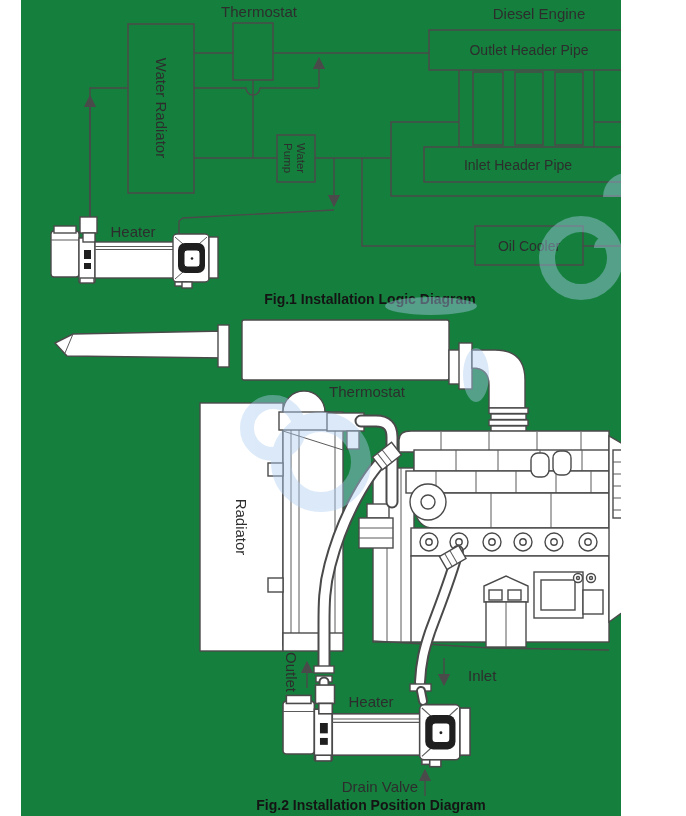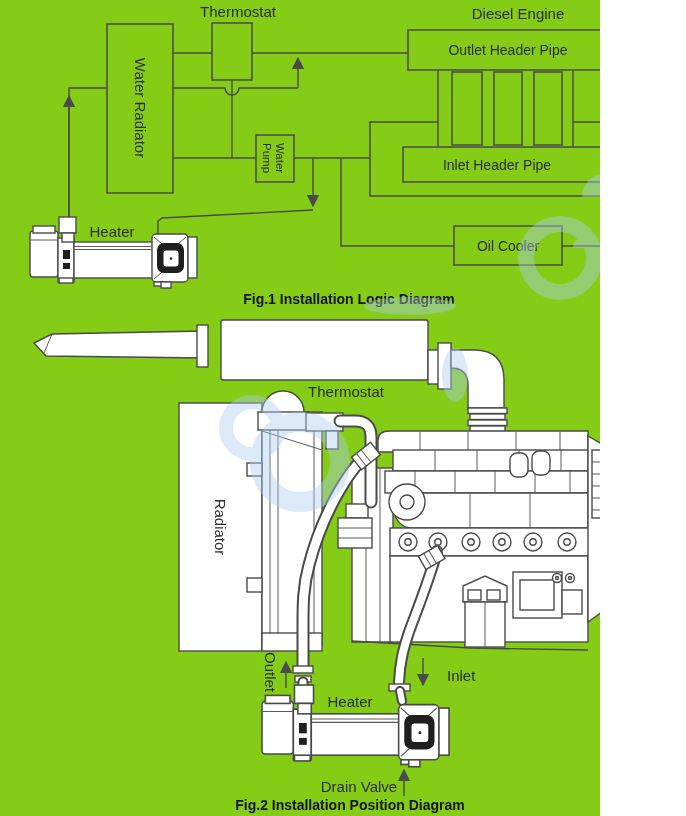--- a/index.html
+++ b/index.html
@@ -1,16 +1,16 @@
 <!DOCTYPE html>
 <html><head>
 <meta charset="utf-8">
 <style>
   html,body{margin:0;padding:0;background:#ffffff;}
-  #page{width:600px;height:816px;position:relative;background:#84cc16;overflow:hidden;}
+  #page{width:600px;height:816px;position:relative;background:#15803d;overflow:hidden;margin-left:21px;}
   svg{display:block;}
   .ln{stroke:#4a4a4a;stroke-width:1.4;fill:none;}
   .bx{stroke:#4a4a4a;stroke-width:1.5;fill:none;}
   .wbx{stroke:#4a4a4a;stroke-width:1.4;fill:#ffffff;}
   .thin{stroke:#5a5a5a;stroke-width:1;fill:none;}
   .txt{fill:#2d2d2d;font-family:"Liberation Sans",sans-serif;font-size:15px;}
   .boxtxt{fill:#2d2d2d;font-family:"Liberation Sans",sans-serif;font-size:14px;}
   .smalltxt{fill:#2d2d2d;font-family:"Liberation Sans",sans-serif;font-size:11.5px;}
   .cap{fill:#141414;font-family:"Liberation Sans",sans-serif;font-size:14px;font-weight:bold;}
   .wm{fill:#aecdf0;stroke:none;}

